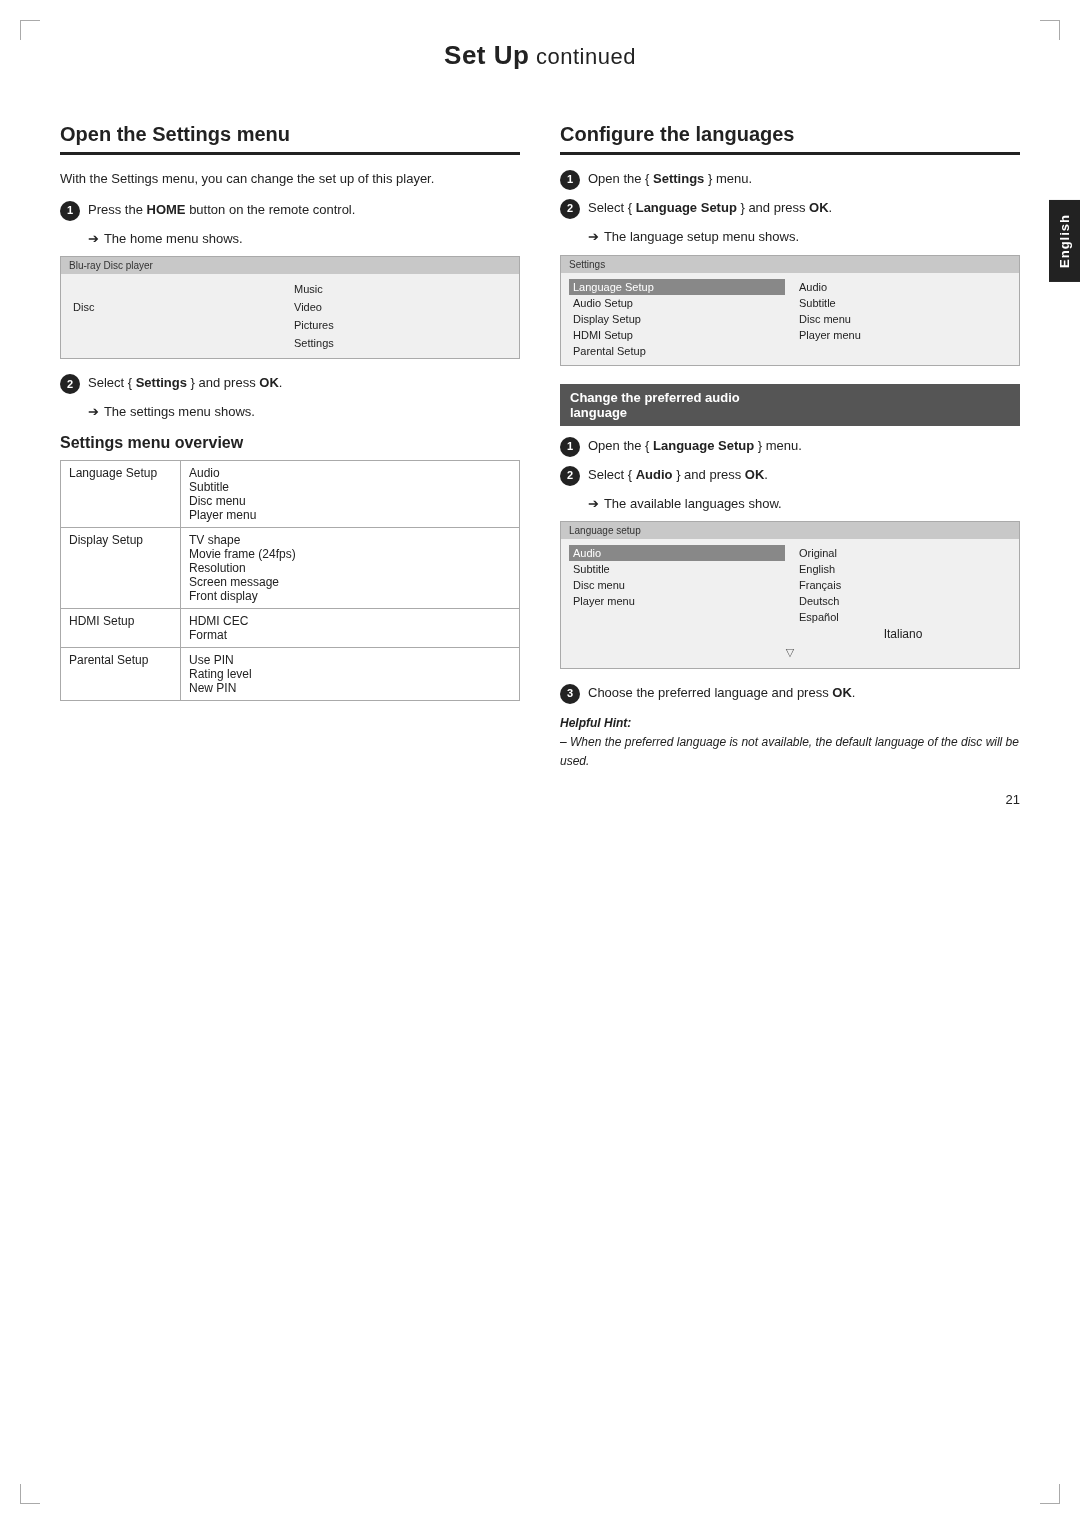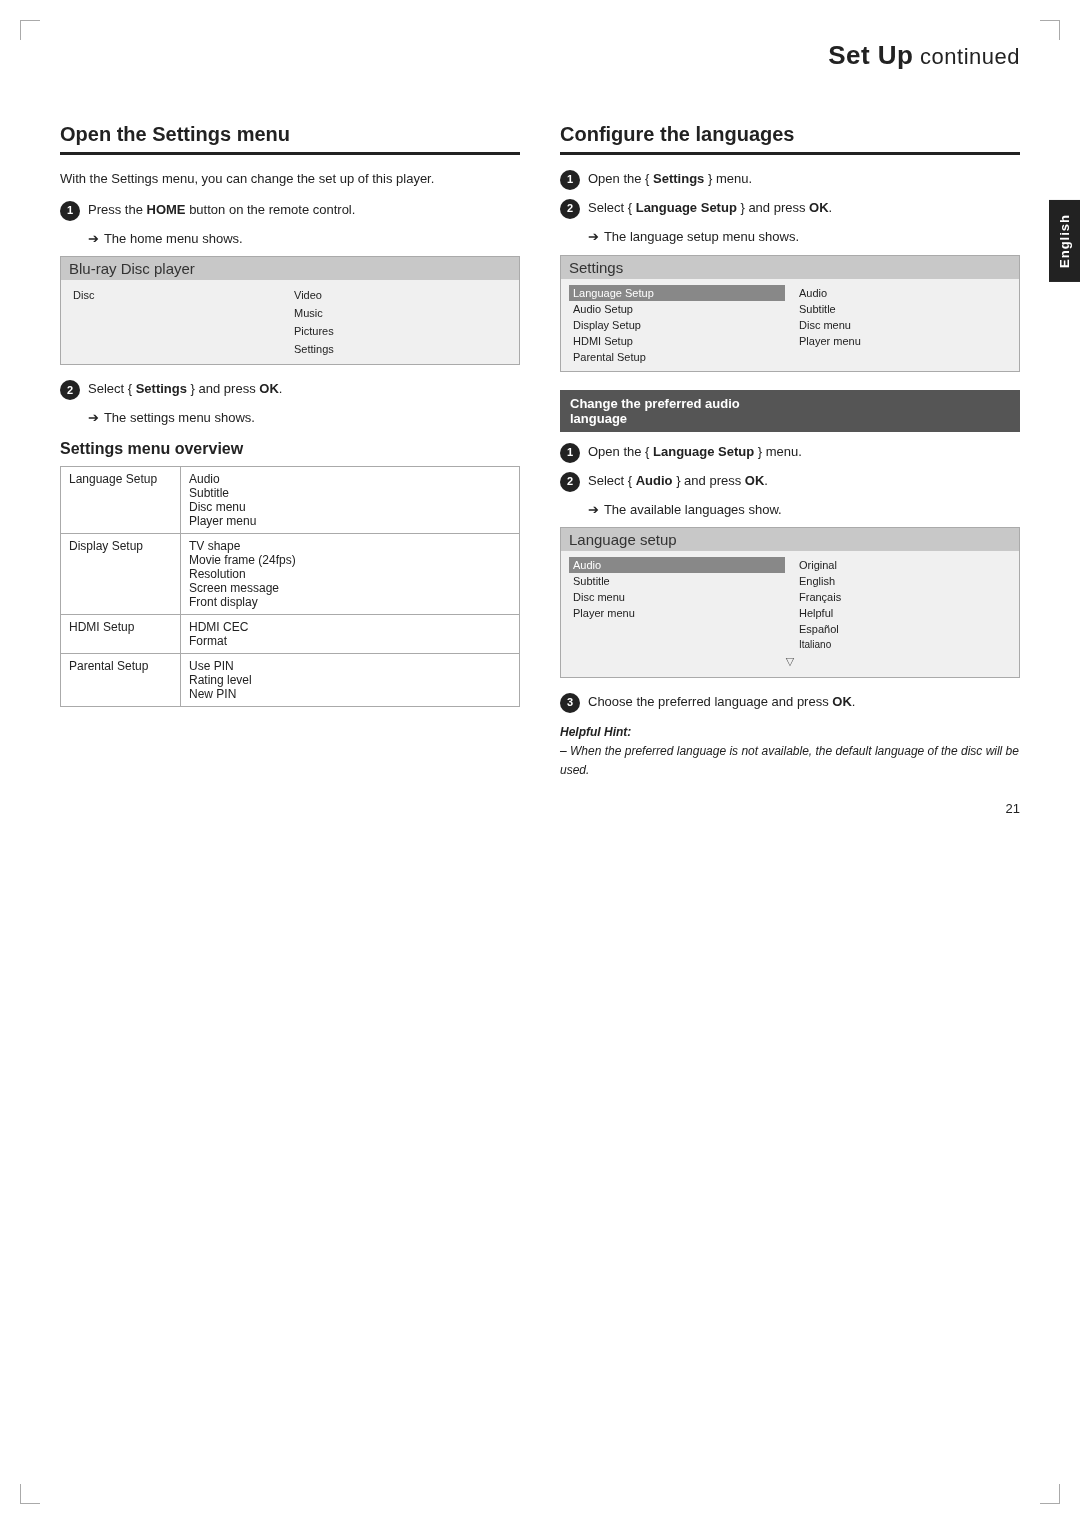--- a/index.html
+++ b/index.html
@@ -26,21 +26,21 @@
       border-color: #aaa;
       border-style: solid;
     }
     .corner-tl { top: 20px; left: 20px; border-width: 1px 0 0 1px; }
     .corner-tr { top: 20px; right: 20px; border-width: 1px 1px 0 0; }
     .corner-bl { bottom: 20px; left: 20px; border-width: 0 0 1px 1px; }
     .corner-br { bottom: 20px; right: 20px; border-width: 0 1px 1px 0; }
 
     
     .page-title {
-      text-align: right;
+      text-align: center;
       font-size: 26px;
       font-weight: bold;
       margin-bottom: 20px;
       padding-bottom: 8px;
       letter-spacing: 0.5px;
     }
     .page-title span.normal { font-weight: normal; font-size: 22px; }
 
     
     .two-col {
@@ -110,21 +110,21 @@
     
     .ui-box {
       border: 1px solid #aaa;
       background: #f0f0f0;
       margin: 8px 0 14px 0;
       font-size: 11px;
     }
     .ui-box-header {
       background: #c8c8c8;
       padding: 3px 8px;
-      font-size: 15px;
+      font-size: 10px;
       font-weight: normal;
       color: #333;
     }
     .ui-box-body { padding: 6px 8px; }
     .ui-box-row {
       display: flex;
       padding: 2px 0;
     }
     .ui-box-col { flex: 1; padding: 1px 4px; }
 
@@ -219,26 +219,26 @@
       </div>
       <div class="arrow-line">
         <span class="arrow">➔</span>
         <span>The home menu shows.</span>
       </div>
 
       <div class="ui-box">
         <div class="ui-box-header">Blu-ray Disc player</div>
         <div class="ui-box-body">
           <div class="ui-box-row">
+            <div class="ui-box-col"></div>
+            <div class="ui-box-col">Music</div>
+          </div>
+          <div class="ui-box-row">
             <div class="ui-box-col">Disc</div>
             <div class="ui-box-col">Video</div>
-          </div>
-          <div class="ui-box-row">
-            <div class="ui-box-col"></div>
-            <div class="ui-box-col">Music</div>
           </div>
           <div class="ui-box-row">
             <div class="ui-box-col"></div>
             <div class="ui-box-col">Pictures</div>
           </div>
           <div class="ui-box-row">
             <div class="ui-box-col"></div>
             <div class="ui-box-col">Settings</div>
           </div>
         </div>
@@ -352,23 +352,23 @@
             <div style="flex:1;">
               <div style="background:#888;color:#fff;padding:2px 4px;font-size:11px;">Audio</div>
               <div style="padding:2px 4px;font-size:11px;">Subtitle</div>
               <div style="padding:2px 4px;font-size:11px;">Disc menu</div>
               <div style="padding:2px 4px;font-size:11px;">Player menu</div>
             </div>
             <div style="flex:1;">
               <div style="padding:2px 4px;font-size:11px;">Original</div>
               <div style="padding:2px 4px;font-size:11px;">English</div>
               <div style="padding:2px 4px;font-size:11px;">Français</div>
-              <div style="padding:2px 4px;font-size:11px;">Helpful</div>
+              <div style="padding:2px 4px;font-size:11px;">Deutsch</div>
               <div style="padding:2px 4px;font-size:11px;">Español</div>
-              <div style="padding:2px 4px;font-size:10px;">Italiano</div>
+              <div style="padding:2px 4px;font-size:12px;text-align:center;">Italiano</div>
             </div>
           </div>
           <div class="scroll-arrow">▽</div>
         </div>
       </div>
 
       <div class="step">
         <span class="step-num">3</span>
         <span class="step-content">
           Choose the preferred language and press <b>OK</b>.

